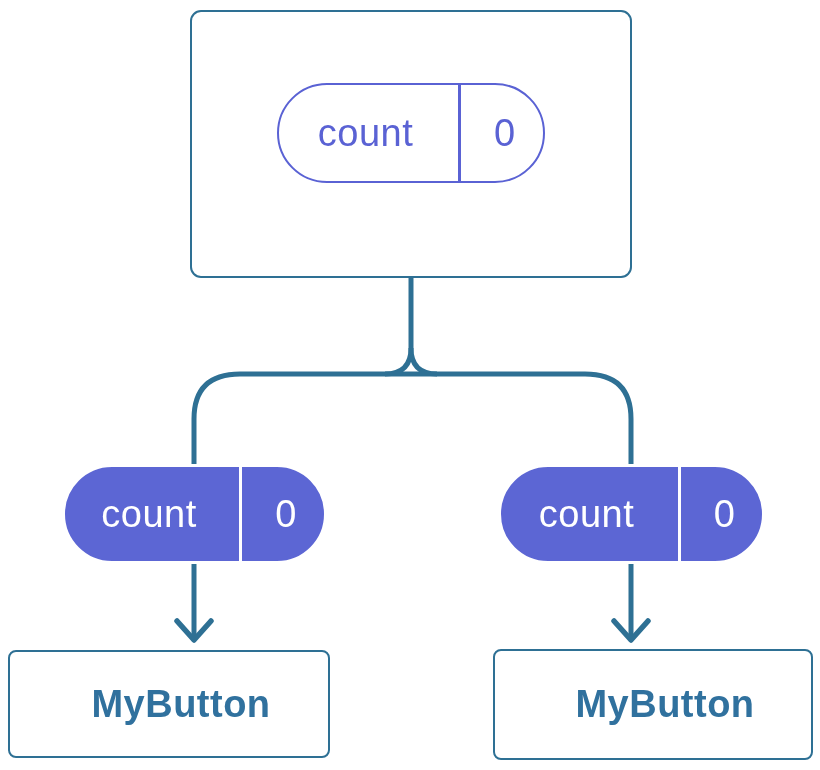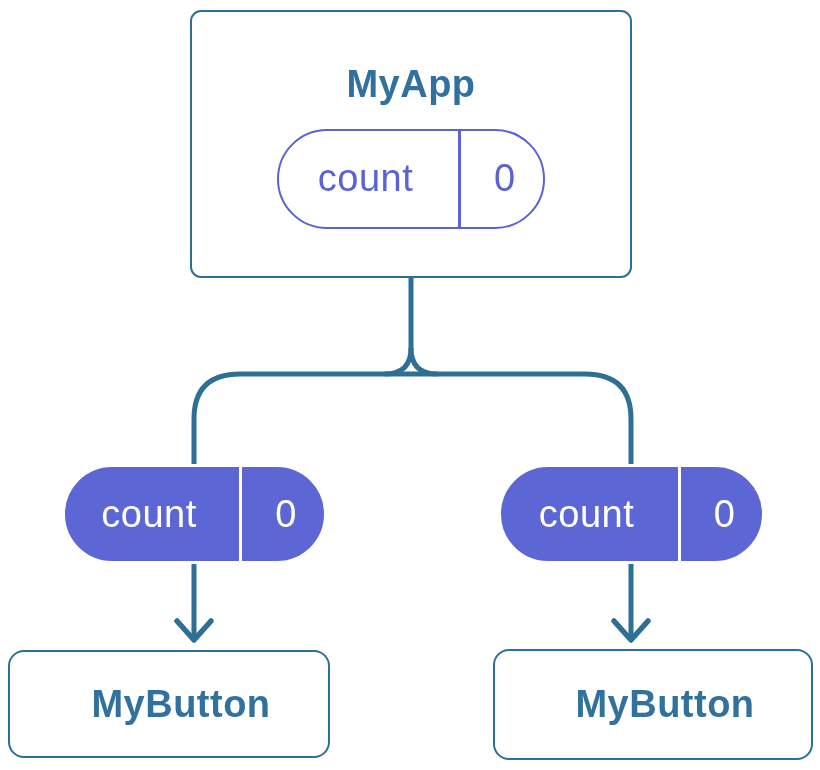--- a/index.html
+++ b/index.html
@@ -29,21 +29,21 @@
     left:190px;top:10px;width:442px;height:268px;
     border-radius:11px;
     display:flex;flex-direction:column;align-items:center;
     padding-top:50px;
   }
   .card-title{
     font-size:38px;font-weight:bold;color:var(--text-blue);
     line-height:1.2;letter-spacing:0.5px;
   }
   .child-card{
-    border-radius:16px;
+    border-radius:8px;
     display:flex;align-items:center;justify-content:center;
     font-size:38px;font-weight:bold;color:var(--text-blue);
     letter-spacing:0.5px;
     padding-left:24px;
   }
   .card-left{left:8px;top:650px;width:322px;height:108px;}
   .card-right{left:493px;top:649px;width:320px;height:111px;}
 
   .pill{
     display:flex;align-items:stretch;
@@ -83,21 +83,20 @@
   <svg class="connectors" viewBox="0 0 820 770">
     <path d="M411 278 L411 348" stroke-width="5"></path>
     <path d="M411 348 Q411 374 385 374" stroke-width="5"></path>
     <path d="M411 348 Q411 374 437 374" stroke-width="5"></path>
     <path d="M194 637 L194 419 Q194 374 240 374 L585 374 Q631 374 631 419 L631 637" stroke-width="5"></path>
     <path d="M177 621 L194 640 L211 621" stroke-width="5.5" stroke-linecap="round" stroke-linejoin="round"></path>
     <path d="M614 621 L631 640 L648 621" stroke-width="5.5" stroke-linecap="round" stroke-linejoin="round"></path>
   </svg>
 
   <div class="card root-card">
-    <div class="card-title">MyApp</div>
     <div class="pill pill-outline">
       <span class="pill-name">count</span>
       <span class="divider"></span>
       <span class="pill-value">0</span>
     </div>
   </div>
 
   <div class="pill pill-filled pill-left">
     <span class="pill-name">count</span>
     <span class="divider"></span>

